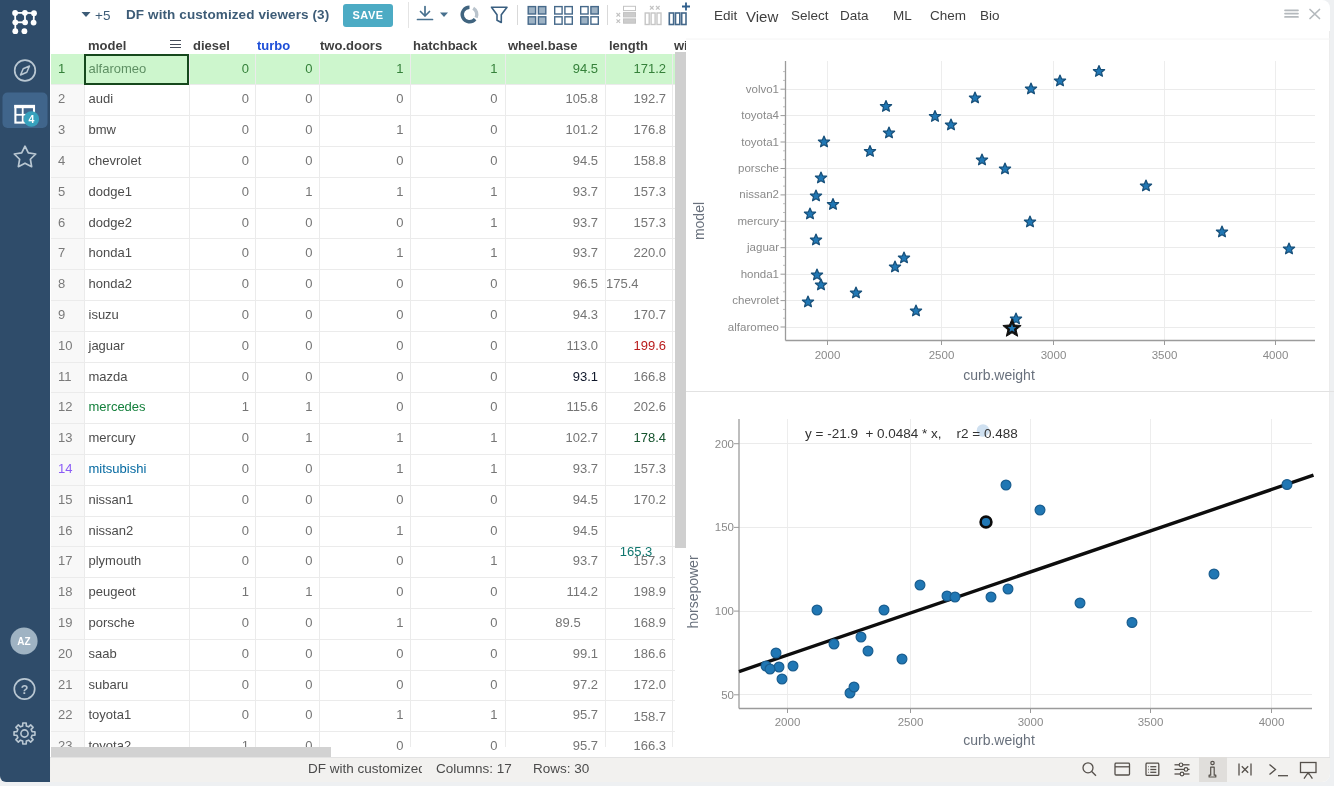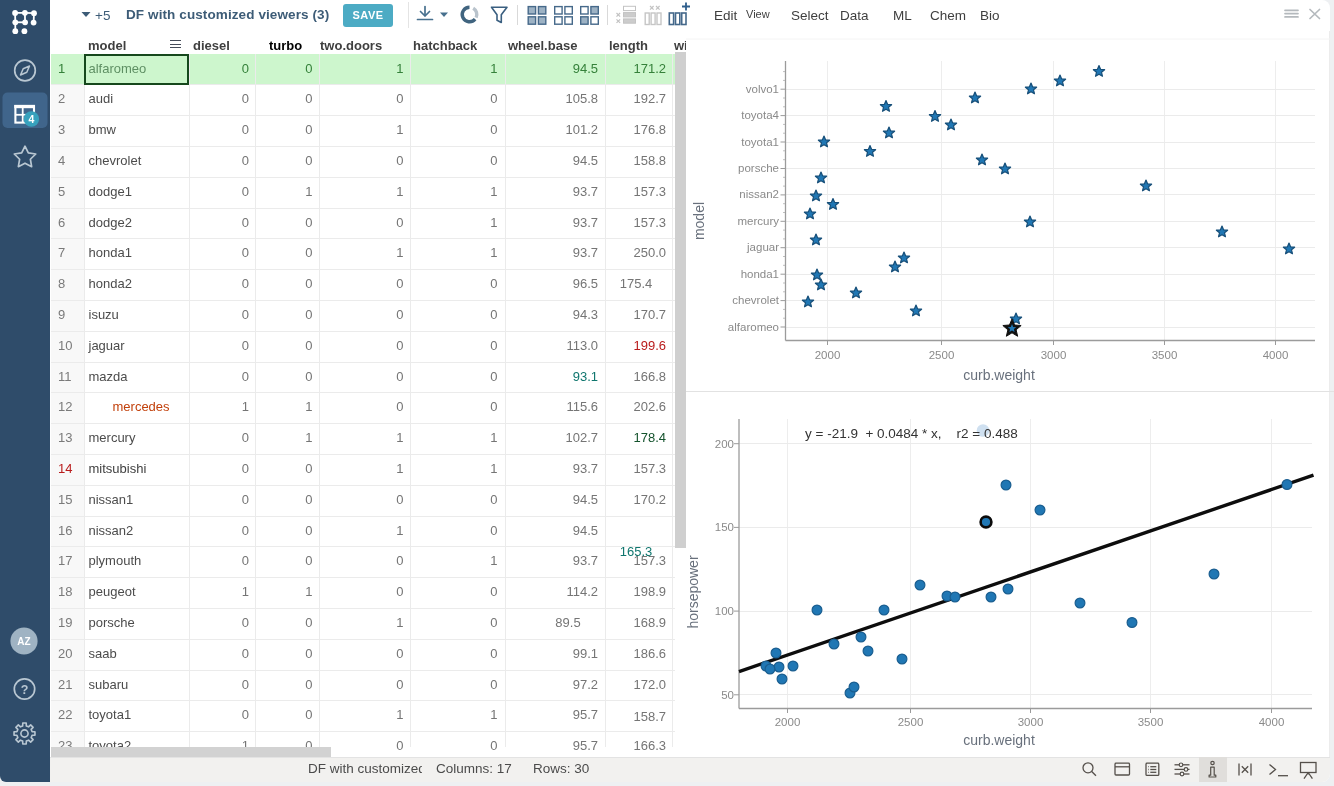--- a/index.html
+++ b/index.html
@@ -86,34 +86,34 @@
       <line x1="1285" y1="13.6" x2="1298" y2="13.6"></line>
       <line x1="1285" y1="16.9" x2="1298" y2="16.9"></line>
       <path d="M1310 9.5 L1319.5 18.5 M1319.5 9.5 L1310 18.5"></path>
     </g>
 </svg>
 <div class="abs" style="left:95px;top:7.5px;font-size:13.5px;color:#3d5c77;">+5</div>
 <div class="abs" style="left:126px;top:7px;font-size:13.5px;font-weight:bold;color:#3d5c77;letter-spacing:0.1px;">DF with customized viewers (3)</div>
 <div class="abs" style="left:343px;top:3.5px;width:50px;height:23px;background:#4cabc4;border-radius:3px;color:#ffffff;font-size:11px;font-weight:bold;text-align:center;line-height:23px;letter-spacing:0.5px;">SAVE</div>
 <div class="abs" style="left:408px;top:2px;width:1px;height:26px;background:#e4e4e4;"></div>
 <div class="abs" style="top:8px;left:714px;font-size:13.5px;color:#3f3f3f;">Edit</div>
-<div class="abs" style="top:8px;left:746px;font-size:11px;color:#3f3f3f;">View</div>
+<div class="abs" style="top:8px;left:746px;font-size:15px;color:#3f3f3f;">View</div>
 <div class="abs" style="top:8px;left:791px;font-size:13.5px;color:#3f3f3f;">Select</div>
 <div class="abs" style="top:8px;left:840px;font-size:13.5px;color:#3f3f3f;">Data</div>
 <div class="abs" style="top:8px;left:893px;font-size:13.5px;color:#3f3f3f;">ML</div>
 <div class="abs" style="top:8px;left:930px;font-size:13.5px;color:#3f3f3f;">Chem</div>
 <div class="abs" style="top:8px;left:980px;font-size:13.5px;color:#3f3f3f;">Bio</div>
 
 <div class="abs" style="left:0;top:0;width:686px;height:757px;overflow:hidden;font-size:13px;">
   <div class="abs" style="left:51px;top:54px;width:32.5px;height:693px;background:#f8f8f8;"></div>
   <div class="abs" style="left:169.5px;top:40.3px;width:11.3px;height:7.4px;border-top:1.2px solid #454c59;border-bottom:1.2px solid #454c59;"></div>
   <div class="abs" style="left:169.5px;top:43.5px;width:11.3px;height:1.2px;background:#454c59;"></div>
   <div style="position:absolute;left:88px;top:37px;height:17px;line-height:17px;font-weight:bold;color:#3f3f3f;">model</div>
     <div style="position:absolute;left:193px;top:37px;height:17px;line-height:17px;font-weight:bold;color:#3f3f3f;">diesel</div>
-    <div style="position:absolute;left:257px;top:37px;height:17px;line-height:17px;font-weight:bold;color:#000000;margin-left:12px;">turbo</div>
+    <div style="position:absolute;left:257px;top:37px;height:17px;line-height:17px;font-weight:bold;color:#1d4ed8;">turbo</div>
     <div style="position:absolute;left:320px;top:37px;height:17px;line-height:17px;font-weight:bold;color:#3f3f3f;">two.doors</div>
     <div style="position:absolute;left:413px;top:37px;height:17px;line-height:17px;font-weight:bold;color:#3f3f3f;">hatchback</div>
     <div style="position:absolute;left:508px;top:37px;height:17px;line-height:17px;font-weight:bold;color:#3f3f3f;">wheel.base</div>
     <div style="position:absolute;left:609px;top:37px;height:17px;line-height:17px;font-weight:bold;color:#3f3f3f;">length</div>
     <div style="position:absolute;left:674px;top:37px;height:17px;line-height:17px;font-weight:bold;color:#3f3f3f;">wi</div>
   <div style="position:absolute;left:51px;top:53.5px;width:624px;height:30.8px;background:#cdf6cd;"></div>
     <div style="position:absolute;left:58px;top:53.5px;width:24px;height:30.8px;line-height:30.8px;color:#35813a;">1</div>
     <div style="position:absolute;left:88.5px;top:53.5px;width:90px;height:30.8px;line-height:30.8px;color:#5e8f63;">alfaromeo</div>
     <div style="position:absolute;left:189.0px;top:53.5px;width:60px;height:30.8px;line-height:30.8px;text-align:right;color:#35813a;">0</div>
     <div style="position:absolute;left:252.5px;top:53.5px;width:60px;height:30.8px;line-height:30.8px;text-align:right;color:#35813a;">0</div>
@@ -161,29 +161,29 @@
     <div style="position:absolute;left:437.5px;top:207.5px;width:60px;height:30.8px;line-height:30.8px;text-align:right;color:#757575;">1</div>
     <div style="position:absolute;left:538.0px;top:207.5px;width:60px;height:30.8px;line-height:30.8px;text-align:right;color:#757575;">93.7</div>
     <div style="position:absolute;left:606.0px;top:207.5px;width:60px;height:30.8px;line-height:30.8px;text-align:right;color:#757575;">157.3</div>
 <div style="position:absolute;left:58px;top:238.3px;width:24px;height:30.8px;line-height:30.8px;color:#7a7a7a;">7</div>
     <div style="position:absolute;left:88.5px;top:238.3px;width:90px;height:30.8px;line-height:30.8px;color:#4c4c4c;">honda1</div>
     <div style="position:absolute;left:189.0px;top:238.3px;width:60px;height:30.8px;line-height:30.8px;text-align:right;color:#757575;">0</div>
     <div style="position:absolute;left:252.5px;top:238.3px;width:60px;height:30.8px;line-height:30.8px;text-align:right;color:#757575;">0</div>
     <div style="position:absolute;left:343.5px;top:238.3px;width:60px;height:30.8px;line-height:30.8px;text-align:right;color:#757575;">1</div>
     <div style="position:absolute;left:437.5px;top:238.3px;width:60px;height:30.8px;line-height:30.8px;text-align:right;color:#757575;">1</div>
     <div style="position:absolute;left:538.0px;top:238.3px;width:60px;height:30.8px;line-height:30.8px;text-align:right;color:#757575;">93.7</div>
-    <div style="position:absolute;left:606.0px;top:238.3px;width:60px;height:30.8px;line-height:30.8px;text-align:right;color:#757575;">250.0</div>
+    <div style="position:absolute;left:606.0px;top:238.3px;width:60px;height:30.8px;line-height:30.8px;text-align:right;color:#757575;">220.0</div>
 <div style="position:absolute;left:58px;top:269.1px;width:24px;height:30.8px;line-height:30.8px;color:#7a7a7a;">8</div>
     <div style="position:absolute;left:88.5px;top:269.1px;width:90px;height:30.8px;line-height:30.8px;color:#4c4c4c;">honda2</div>
     <div style="position:absolute;left:189.0px;top:269.1px;width:60px;height:30.8px;line-height:30.8px;text-align:right;color:#757575;">0</div>
     <div style="position:absolute;left:252.5px;top:269.1px;width:60px;height:30.8px;line-height:30.8px;text-align:right;color:#757575;">0</div>
     <div style="position:absolute;left:343.5px;top:269.1px;width:60px;height:30.8px;line-height:30.8px;text-align:right;color:#757575;">0</div>
     <div style="position:absolute;left:437.5px;top:269.1px;width:60px;height:30.8px;line-height:30.8px;text-align:right;color:#757575;">0</div>
     <div style="position:absolute;left:538.0px;top:269.1px;width:60px;height:30.8px;line-height:30.8px;text-align:right;color:#757575;">96.5</div>
-    <div style="position:absolute;left:606.0px;top:269.1px;width:60px;height:30.8px;line-height:30.8px;text-align:center;color:#757575;">175.4</div>
+    <div style="position:absolute;left:606.0px;top:269.1px;width:60px;height:30.8px;line-height:30.8px;text-align:left;color:#757575;">175.4</div>
 <div style="position:absolute;left:58px;top:299.9px;width:24px;height:30.8px;line-height:30.8px;color:#7a7a7a;">9</div>
     <div style="position:absolute;left:88.5px;top:299.9px;width:90px;height:30.8px;line-height:30.8px;color:#4c4c4c;">isuzu</div>
     <div style="position:absolute;left:189.0px;top:299.9px;width:60px;height:30.8px;line-height:30.8px;text-align:right;color:#757575;">0</div>
     <div style="position:absolute;left:252.5px;top:299.9px;width:60px;height:30.8px;line-height:30.8px;text-align:right;color:#757575;">0</div>
     <div style="position:absolute;left:343.5px;top:299.9px;width:60px;height:30.8px;line-height:30.8px;text-align:right;color:#757575;">0</div>
     <div style="position:absolute;left:437.5px;top:299.9px;width:60px;height:30.8px;line-height:30.8px;text-align:right;color:#757575;">0</div>
     <div style="position:absolute;left:538.0px;top:299.9px;width:60px;height:30.8px;line-height:30.8px;text-align:right;color:#757575;">94.3</div>
     <div style="position:absolute;left:606.0px;top:299.9px;width:60px;height:30.8px;line-height:30.8px;text-align:right;color:#757575;">170.7</div>
 <div style="position:absolute;left:58px;top:330.7px;width:24px;height:30.8px;line-height:30.8px;color:#7a7a7a;">10</div>
     <div style="position:absolute;left:88.5px;top:330.7px;width:90px;height:30.8px;line-height:30.8px;color:#4c4c4c;">jaguar</div>
@@ -192,40 +192,40 @@
     <div style="position:absolute;left:343.5px;top:330.7px;width:60px;height:30.8px;line-height:30.8px;text-align:right;color:#757575;">0</div>
     <div style="position:absolute;left:437.5px;top:330.7px;width:60px;height:30.8px;line-height:30.8px;text-align:right;color:#757575;">0</div>
     <div style="position:absolute;left:538.0px;top:330.7px;width:60px;height:30.8px;line-height:30.8px;text-align:right;color:#757575;">113.0</div>
     <div style="position:absolute;left:606.0px;top:330.7px;width:60px;height:30.8px;line-height:30.8px;text-align:right;color:#b91c1c;">199.6</div>
 <div style="position:absolute;left:58px;top:361.5px;width:24px;height:30.8px;line-height:30.8px;color:#7a7a7a;">11</div>
     <div style="position:absolute;left:88.5px;top:361.5px;width:90px;height:30.8px;line-height:30.8px;color:#4c4c4c;">mazda</div>
     <div style="position:absolute;left:189.0px;top:361.5px;width:60px;height:30.8px;line-height:30.8px;text-align:right;color:#757575;">0</div>
     <div style="position:absolute;left:252.5px;top:361.5px;width:60px;height:30.8px;line-height:30.8px;text-align:right;color:#757575;">0</div>
     <div style="position:absolute;left:343.5px;top:361.5px;width:60px;height:30.8px;line-height:30.8px;text-align:right;color:#757575;">0</div>
     <div style="position:absolute;left:437.5px;top:361.5px;width:60px;height:30.8px;line-height:30.8px;text-align:right;color:#757575;">0</div>
-    <div style="position:absolute;left:538.0px;top:361.5px;width:60px;height:30.8px;line-height:30.8px;text-align:right;color:#0f766e;">93.1</div>
+    <div style="position:absolute;left:538.0px;top:361.5px;width:60px;height:30.8px;line-height:30.8px;text-align:right;color:#0f172a;">93.1</div>
     <div style="position:absolute;left:606.0px;top:361.5px;width:60px;height:30.8px;line-height:30.8px;text-align:right;color:#757575;">166.8</div>
 <div style="position:absolute;left:58px;top:392.3px;width:24px;height:30.8px;line-height:30.8px;color:#7a7a7a;">12</div>
-    <div style="position:absolute;left:88.5px;top:392.3px;width:90px;height:30.8px;line-height:30.8px;color:#c2410c;margin-left:24px;">mercedes</div>
+    <div style="position:absolute;left:88.5px;top:392.3px;width:90px;height:30.8px;line-height:30.8px;color:#15803d;">mercedes</div>
     <div style="position:absolute;left:189.0px;top:392.3px;width:60px;height:30.8px;line-height:30.8px;text-align:right;color:#757575;">1</div>
     <div style="position:absolute;left:252.5px;top:392.3px;width:60px;height:30.8px;line-height:30.8px;text-align:right;color:#757575;">1</div>
     <div style="position:absolute;left:343.5px;top:392.3px;width:60px;height:30.8px;line-height:30.8px;text-align:right;color:#757575;">0</div>
     <div style="position:absolute;left:437.5px;top:392.3px;width:60px;height:30.8px;line-height:30.8px;text-align:right;color:#757575;">0</div>
     <div style="position:absolute;left:538.0px;top:392.3px;width:60px;height:30.8px;line-height:30.8px;text-align:right;color:#757575;">115.6</div>
     <div style="position:absolute;left:606.0px;top:392.3px;width:60px;height:30.8px;line-height:30.8px;text-align:right;color:#757575;">202.6</div>
 <div style="position:absolute;left:58px;top:423.1px;width:24px;height:30.8px;line-height:30.8px;color:#7a7a7a;">13</div>
     <div style="position:absolute;left:88.5px;top:423.1px;width:90px;height:30.8px;line-height:30.8px;color:#4c4c4c;">mercury</div>
     <div style="position:absolute;left:189.0px;top:423.1px;width:60px;height:30.8px;line-height:30.8px;text-align:right;color:#757575;">0</div>
     <div style="position:absolute;left:252.5px;top:423.1px;width:60px;height:30.8px;line-height:30.8px;text-align:right;color:#757575;">1</div>
     <div style="position:absolute;left:343.5px;top:423.1px;width:60px;height:30.8px;line-height:30.8px;text-align:right;color:#757575;">1</div>
     <div style="position:absolute;left:437.5px;top:423.1px;width:60px;height:30.8px;line-height:30.8px;text-align:right;color:#757575;">1</div>
     <div style="position:absolute;left:538.0px;top:423.1px;width:60px;height:30.8px;line-height:30.8px;text-align:right;color:#757575;">102.7</div>
     <div style="position:absolute;left:606.0px;top:423.1px;width:60px;height:30.8px;line-height:30.8px;text-align:right;color:#14532d;">178.4</div>
-<div style="position:absolute;left:58px;top:453.9px;width:24px;height:30.8px;line-height:30.8px;color:#b91c1c;">14</div>
-    <div style="position:absolute;left:88.5px;top:453.9px;width:90px;height:30.8px;line-height:30.8px;color:#404040;">mitsubishi</div>
+<div style="position:absolute;left:58px;top:453.9px;width:24px;height:30.8px;line-height:30.8px;color:#8b5cf6;">14</div>
+    <div style="position:absolute;left:88.5px;top:453.9px;width:90px;height:30.8px;line-height:30.8px;color:#0369a1;">mitsubishi</div>
     <div style="position:absolute;left:189.0px;top:453.9px;width:60px;height:30.8px;line-height:30.8px;text-align:right;color:#757575;">0</div>
     <div style="position:absolute;left:252.5px;top:453.9px;width:60px;height:30.8px;line-height:30.8px;text-align:right;color:#757575;">0</div>
     <div style="position:absolute;left:343.5px;top:453.9px;width:60px;height:30.8px;line-height:30.8px;text-align:right;color:#757575;">1</div>
     <div style="position:absolute;left:437.5px;top:453.9px;width:60px;height:30.8px;line-height:30.8px;text-align:right;color:#757575;">1</div>
     <div style="position:absolute;left:538.0px;top:453.9px;width:60px;height:30.8px;line-height:30.8px;text-align:right;color:#757575;">93.7</div>
     <div style="position:absolute;left:606.0px;top:453.9px;width:60px;height:30.8px;line-height:30.8px;text-align:right;color:#757575;">157.3</div>
 <div style="position:absolute;left:58px;top:484.7px;width:24px;height:30.8px;line-height:30.8px;color:#7a7a7a;">15</div>
     <div style="position:absolute;left:88.5px;top:484.7px;width:90px;height:30.8px;line-height:30.8px;color:#4c4c4c;">nissan1</div>
     <div style="position:absolute;left:189.0px;top:484.7px;width:60px;height:30.8px;line-height:30.8px;text-align:right;color:#757575;">0</div>
     <div style="position:absolute;left:252.5px;top:484.7px;width:60px;height:30.8px;line-height:30.8px;text-align:right;color:#757575;">0</div>

